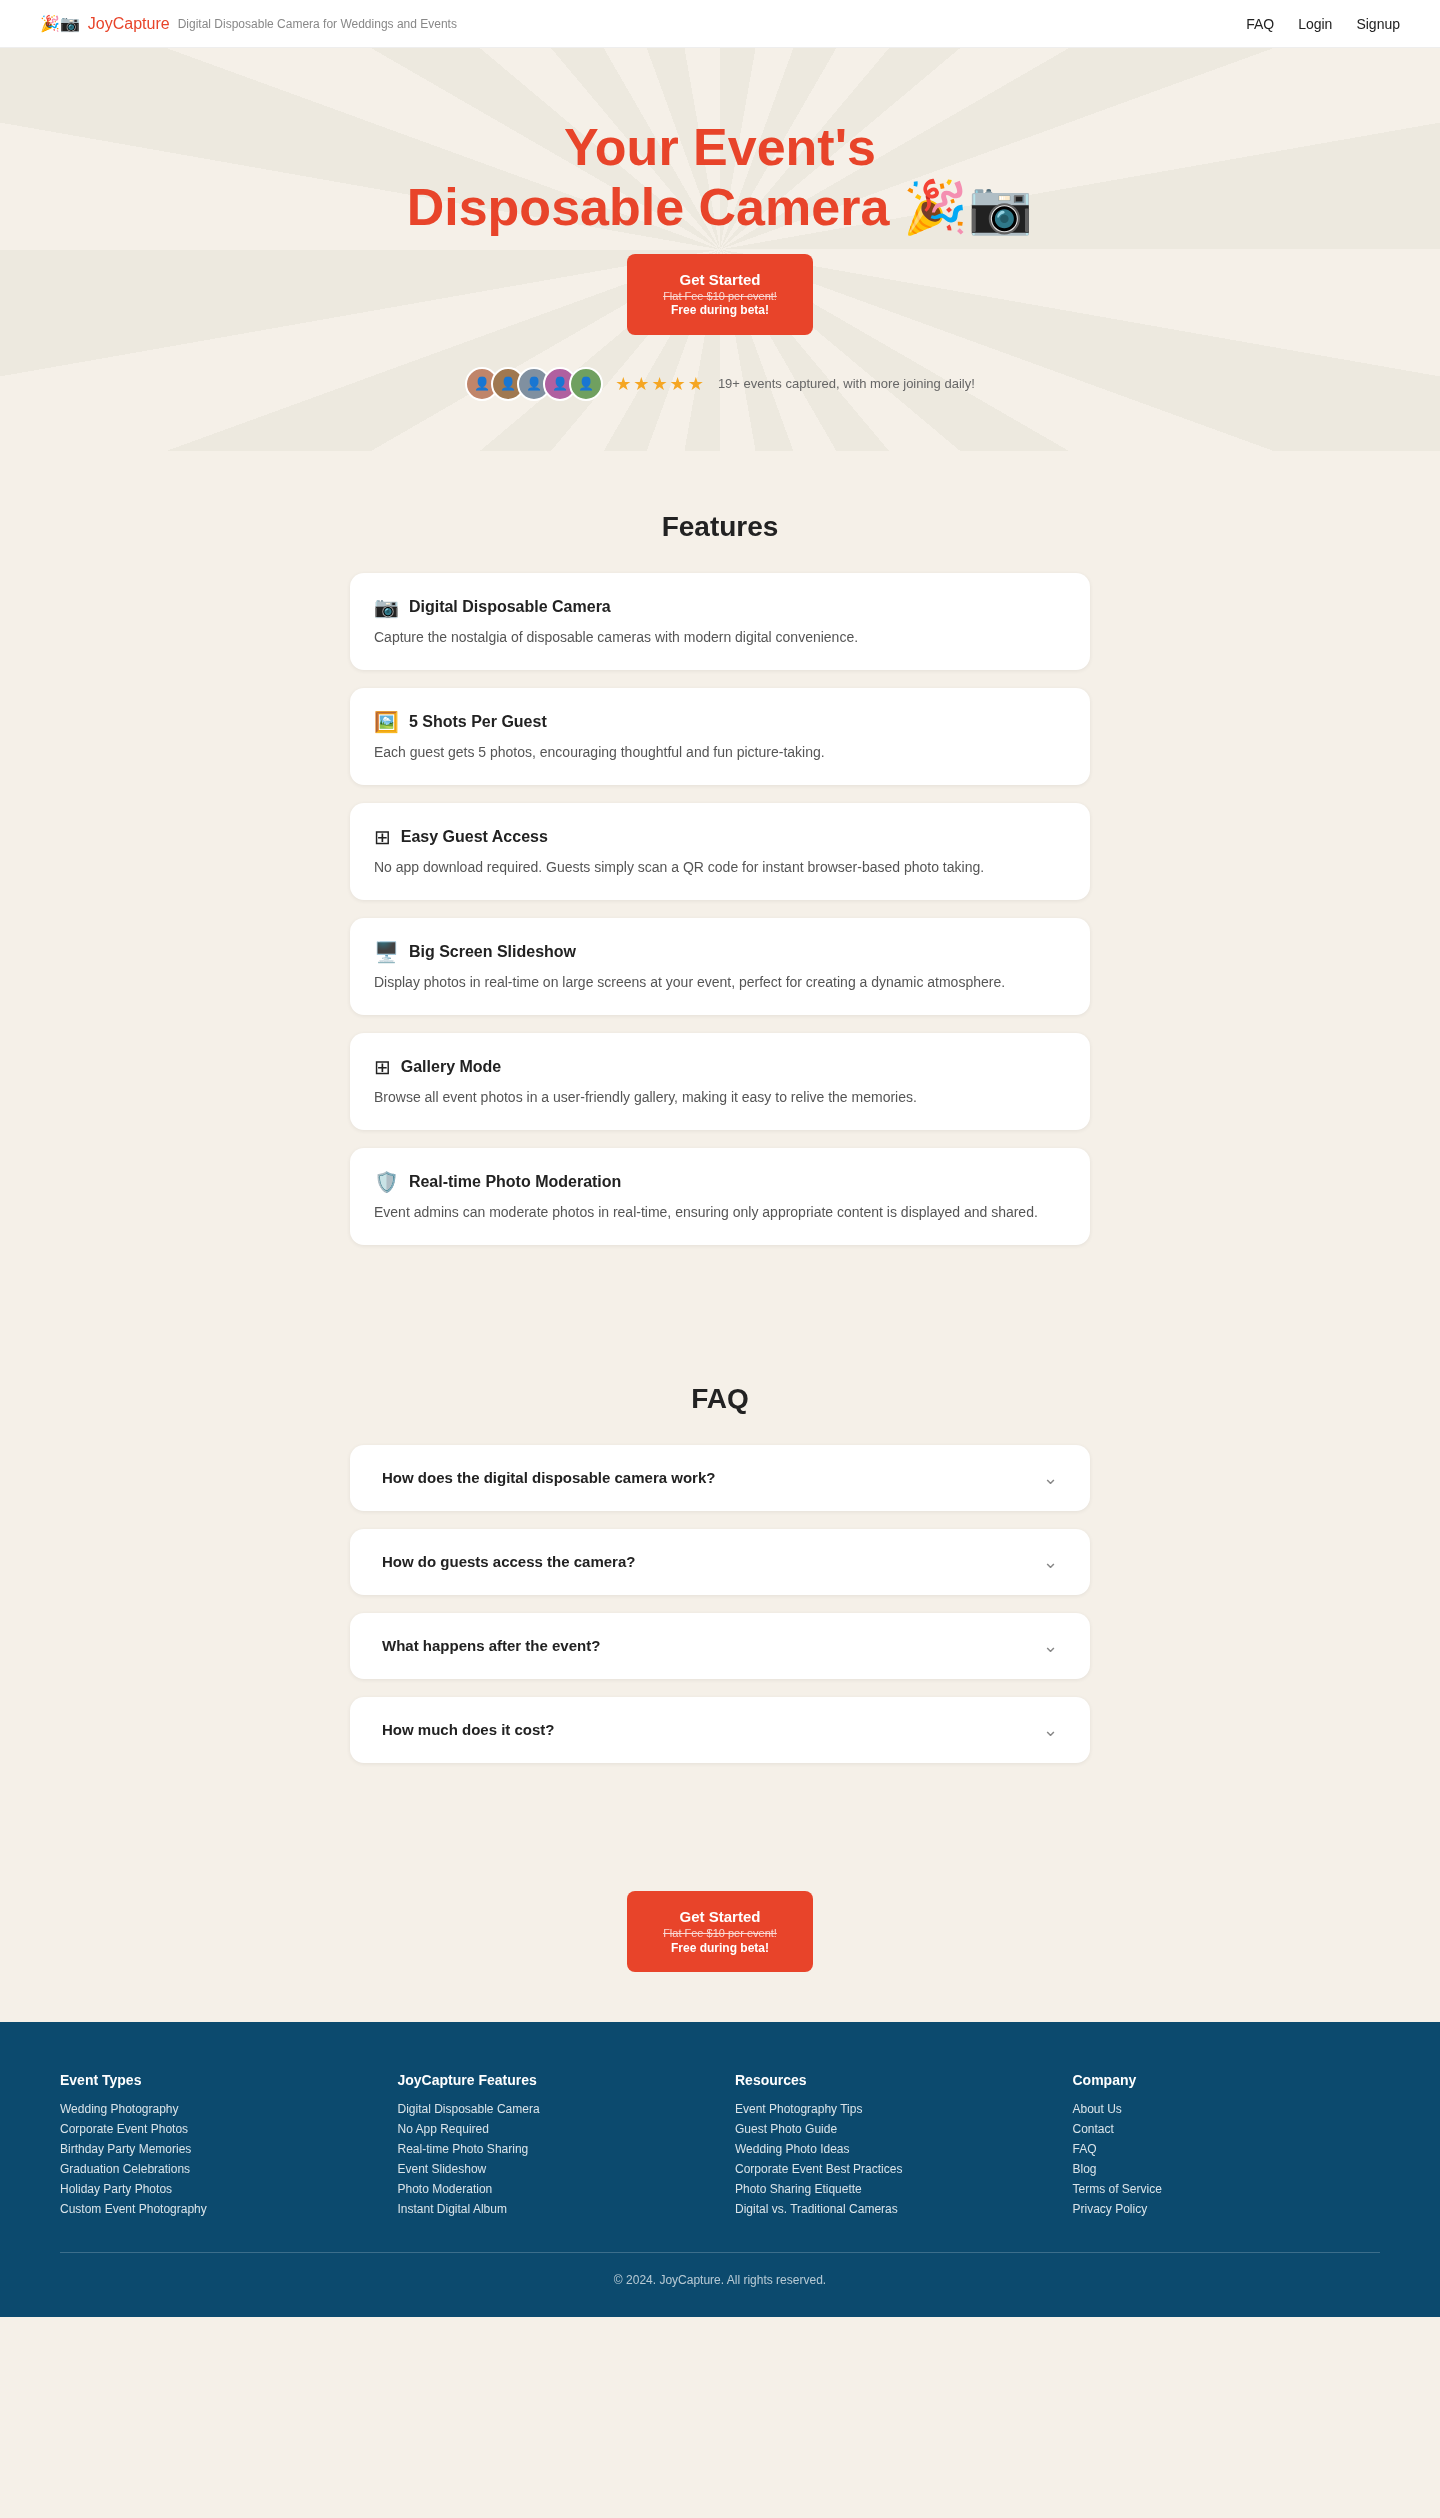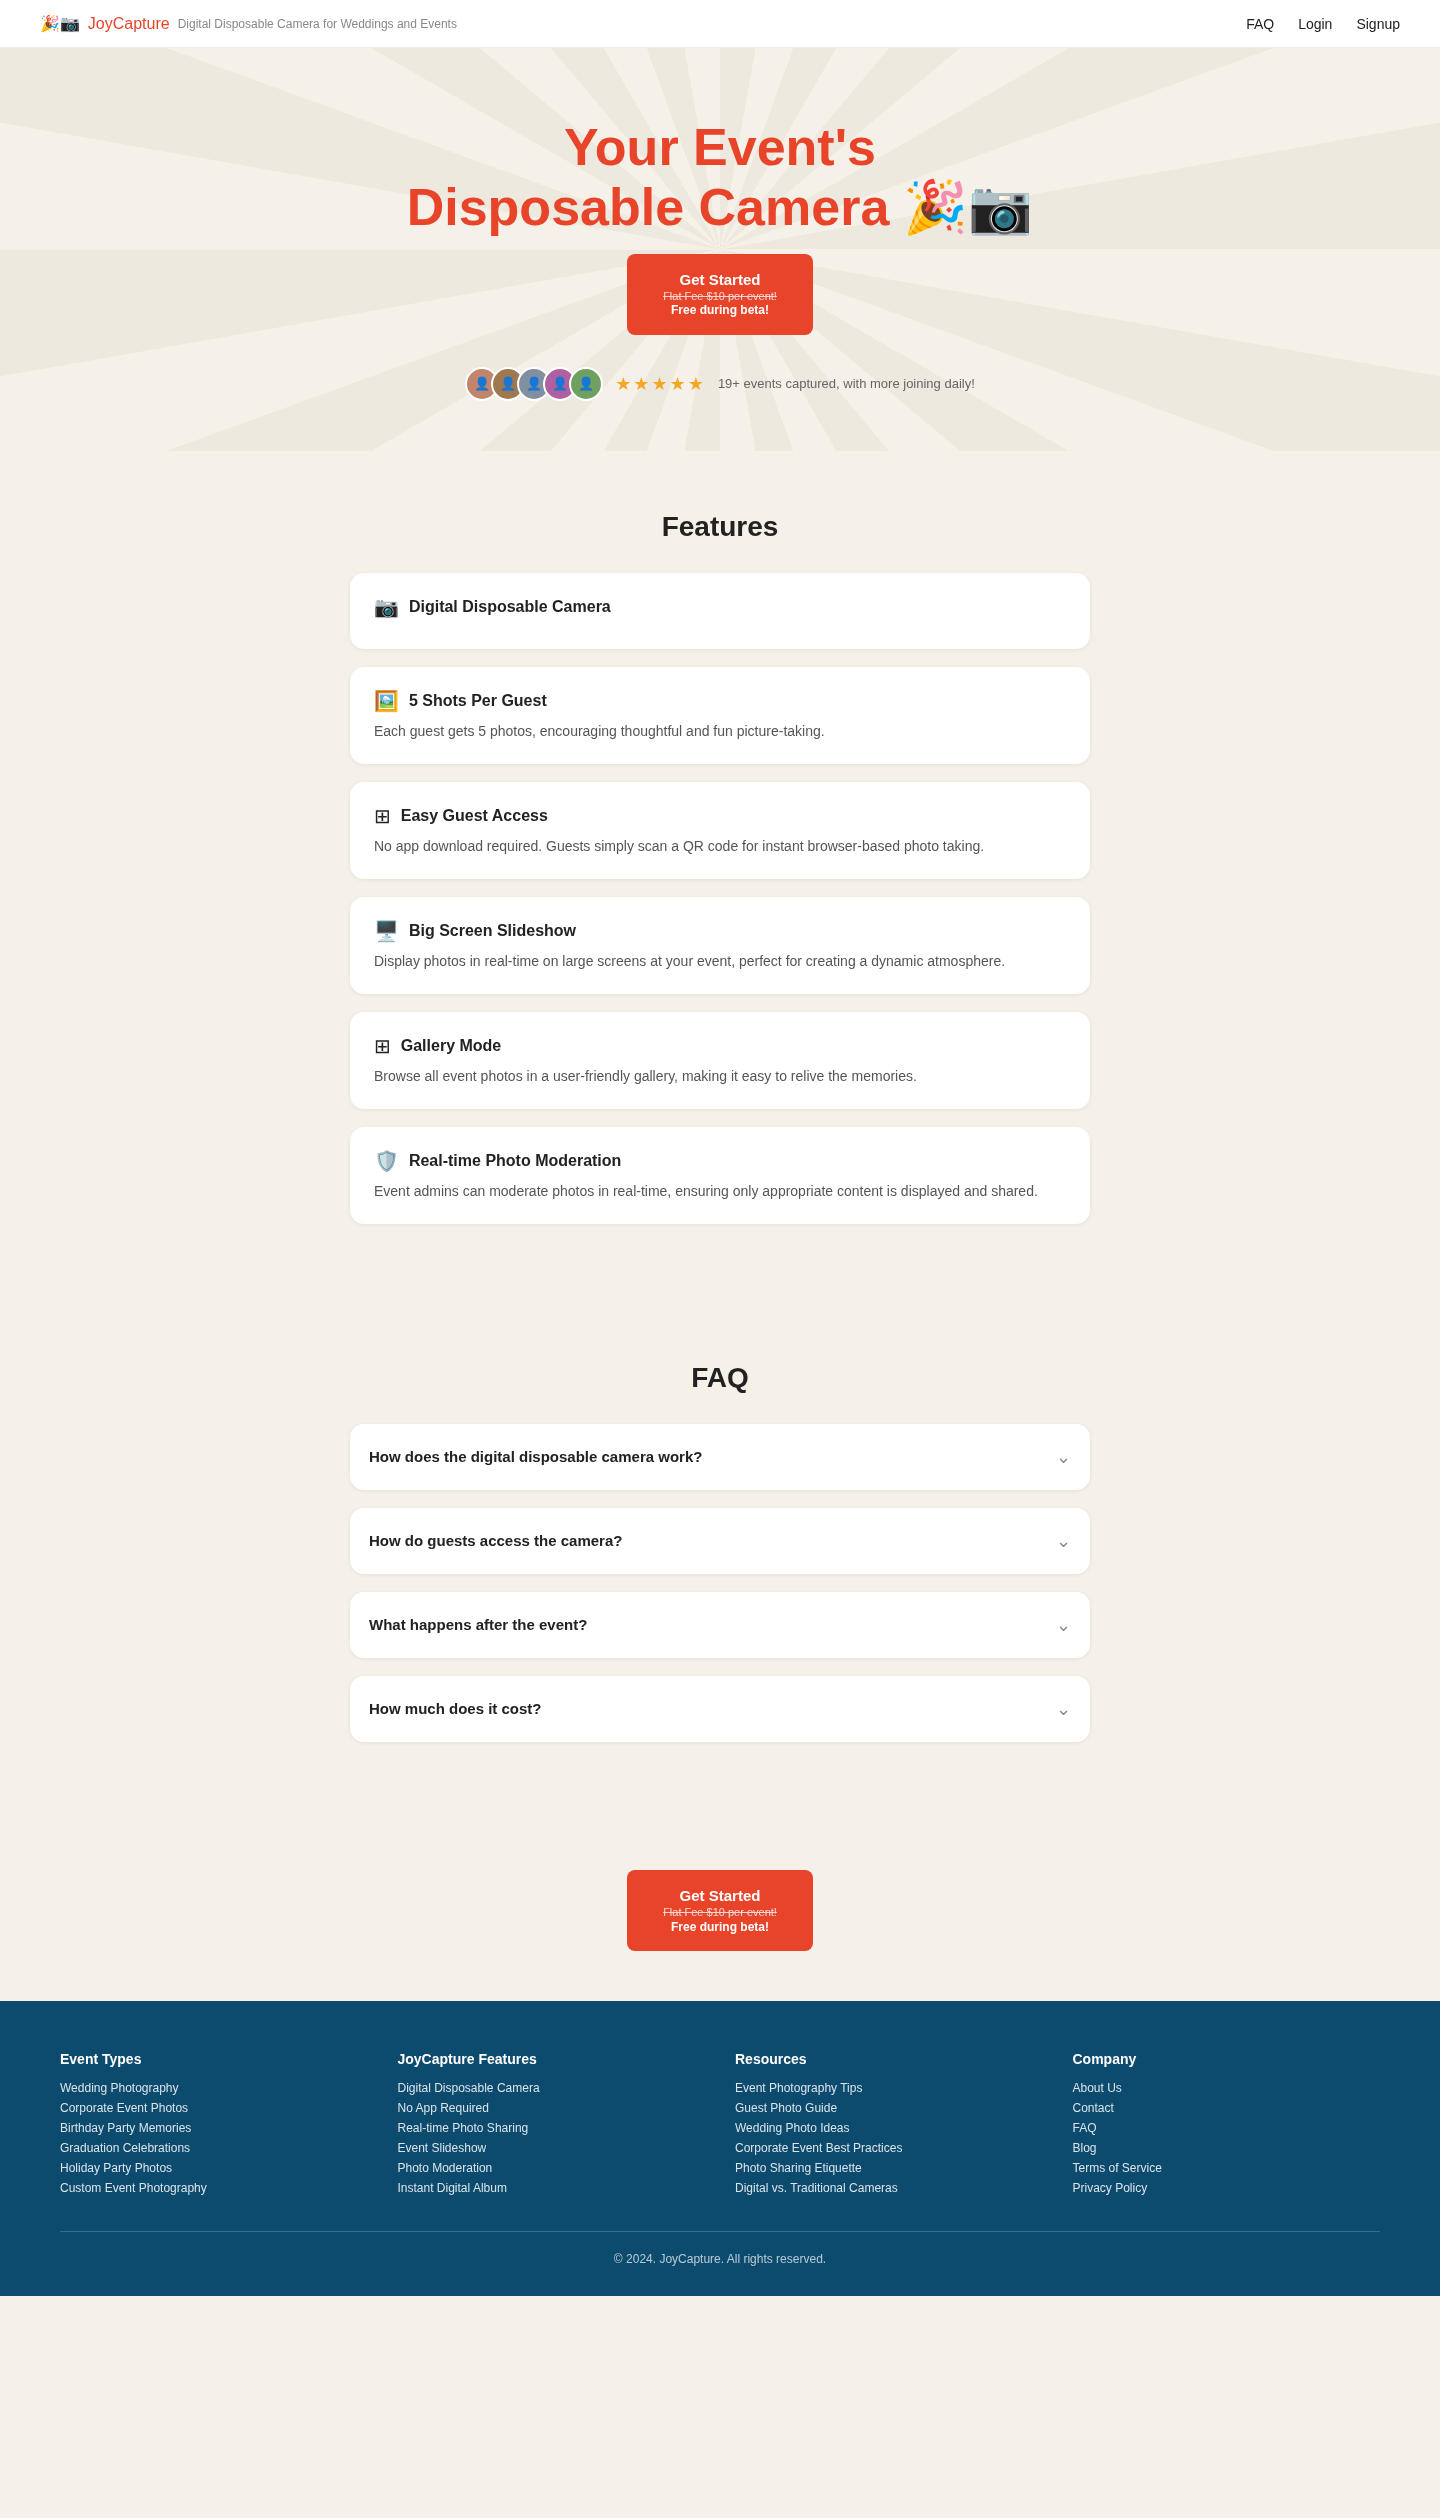--- a/index.html
+++ b/index.html
@@ -53,21 +53,21 @@
       box-shadow: 0 1px 4px rgba(0,0,0,0.07);
     }
     .feature-header { display: flex; align-items: center; gap: 10px; margin-bottom: 8px; }
     .feature-icon { font-size: 20px; }
     .feature-name { font-size: 16px; font-weight: 700; }
     .feature-desc { font-size: 14px; color: #555; line-height: 1.5; }
 
     
     .faq-section { padding: 60px 20px; max-width: 780px; margin: 0 auto; }
     .faq-item {
-      background: #fff; border-radius: 14px; padding: 22px 19px; margin-bottom: 18px;
+      background: #fff; border-radius: 14px; padding: 22px 32px; margin-bottom: 18px;
       box-shadow: 0 1px 4px rgba(0,0,0,0.07);
       display: flex; justify-content: space-between; align-items: center; cursor: pointer;
     }
     .faq-question { font-size: 15px; font-weight: 600; }
     .faq-chevron { color: #888; font-size: 18px; }
 
     
     .cta-bottom { text-align: center; padding: 50px 20px; }
 
     
@@ -124,20 +124,21 @@
 </div>
 
 <div class="section">
   <h2 class="section-title">Features</h2>
   <div id="features-list">
       <div class="feature-card">
     <div class="feature-header">
       <span class="feature-icon">📷</span>
       <span class="feature-name">Digital Disposable Camera</span>
     </div>
+    <p class="feature-desc">Capture the nostalgia of disposable cameras with modern digital convenience.</p>
   </div>
       <div class="feature-card">
     <div class="feature-header">
       <span class="feature-icon">🖼️</span>
       <span class="feature-name">5 Shots Per Guest</span>
     </div>
     <p class="feature-desc">Each guest gets 5 photos, encouraging thoughtful and fun picture-taking.</p>
   </div>
       <div class="feature-card">
     <div class="feature-header">

